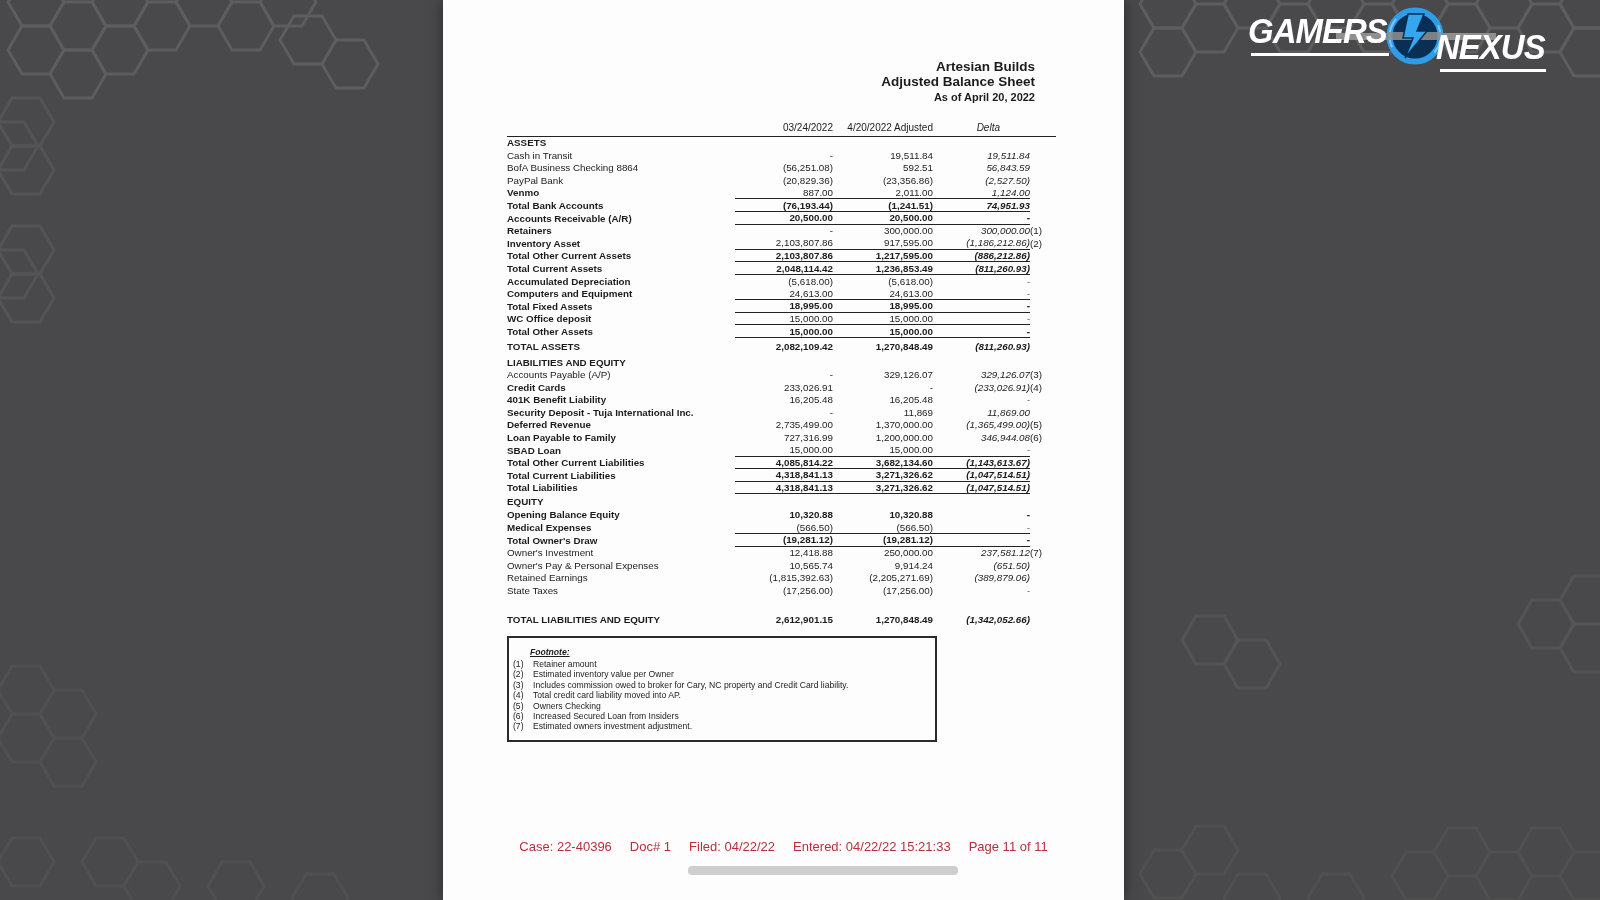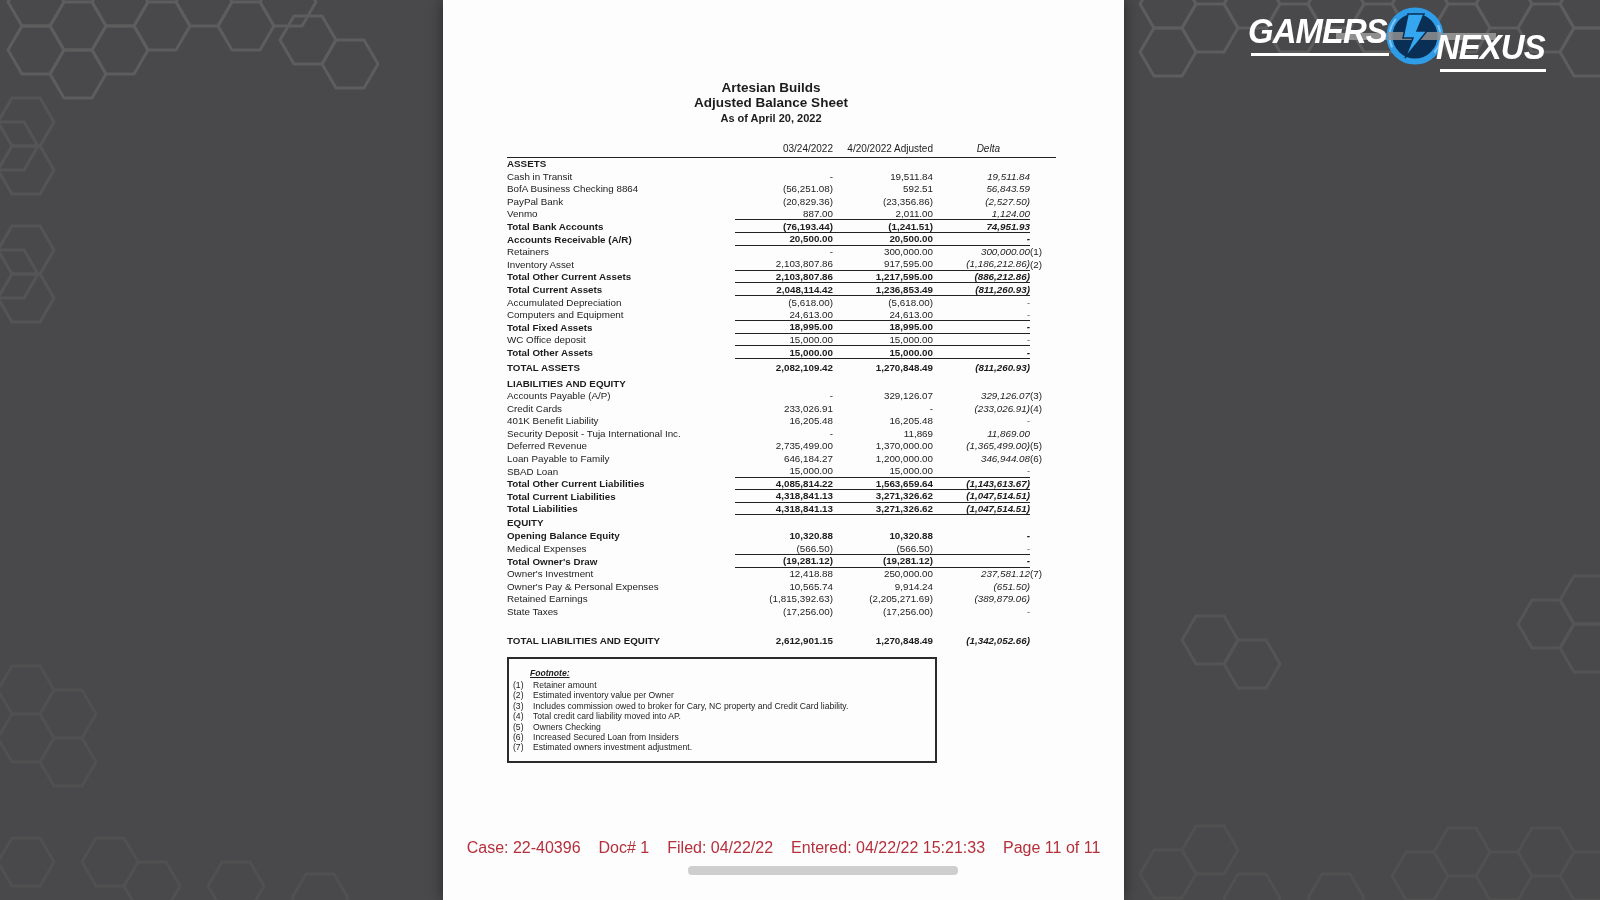--- a/index.html
+++ b/index.html
@@ -10,52 +10,52 @@
   
   .hexbg { position:absolute; left:0; top:0; }
   .hexbg polygon { fill:none; stroke:#616163; stroke-width:3; }
   .hx-strong { opacity:.85; } .hx-mid { opacity:.5; } .hx-faint { opacity:.3; }
 
   
   .page { position:absolute; left:443px; top:0; width:681px; height:900px;
           background:#fdfdfd; box-shadow:0 0 14px rgba(0,0,0,.45); color:#1c1c1c; }
 
   .doc { position:absolute; left:64px; top:0; width:549px; }
-  .title-block { margin-top:80px; text-align:center; width:528px; }
+  .title-block { margin-top:59px; text-align:right; width:528px; }
   .title-1, .title-2 { font-size:13.5px; font-weight:bold; line-height:15px; }
   .title-3 { font-size:11px; font-weight:bold; line-height:14px; margin-top:1px; }
 
   table.bs { border-collapse:collapse; table-layout:fixed; width:549px; margin-top:15px; }
   table.bs col.c-lbl { width:228px; } table.bs col.c-v1 { width:98px; }
   table.bs col.c-v2 { width:100px; } table.bs col.c-v3 { width:97px; }
   table.bs col.c-fn { width:26px; }
   table.bs th { font-size:10px; font-weight:normal; text-align:right; height:17px;
                 vertical-align:bottom; padding:0 0 3px 0; border-bottom:1px solid #222; }
   table.bs th.h-delta { font-style:italic; padding-right:30px; }
   table.bs td { font-size:9.8px; height:12.6px; line-height:10.5px; vertical-align:bottom;
                 padding:0; white-space:nowrap; overflow:visible; }
   td.lbl { text-align:left; }
   td.num { text-align:right; }
   td.delta { font-style:italic; }
   td.fn { font-size:8.2px; text-align:left; padding-left:7px; }
   .b { font-weight:bold; }
   td.bt { border-top:1px solid #222;margin-top:33px; }
   td.bb { border-bottom:1px solid #222; }
   .ind0 { padding-left:0; } .ind1 { padding-left:10px; } .ind2 { padding-left:16px; }
-  .ind3 { padding-left:22px; } .ind4 { padding-left:29px; }
+  .ind3 { padding-left:22px;font-weight:bold; } .ind4 { padding-left:29px; }
 
   .fnbox { margin-top:11px; width:430px; border:2px solid #2b2b2b; padding:9px 8px 8px 4px; }
   .fnbox .fn-head { font-size:8.6px; font-weight:bold; font-style:italic;
                     text-decoration:underline; margin-left:17px; margin-bottom:2px; }
   .fn-row { display:flex; font-size:8.6px; line-height:10.4px; }
   .fn-num { width:20px; flex:0 0 20px; text-align:left; }
   .fn-txt { flex:1; }
 
   .stamp { position:absolute; left:0; top:839px; width:681px; text-align:center;
-           font-size:16px; color:#b5303c; }
+           font-size:13px; color:#b5303c; }
   .stamp-seg { display:inline-block; margin:0 9px; }
 
   .scrub { position:absolute; left:245px; top:866px; width:270px; height:9px;
            background:#c9c9c9; border-radius:4px; opacity:.9; }
 
   
   .gn { position:absolute; left:1248px; top:4px; width:302px; height:66px; }
   .gn-stripe { position:absolute; left:88px; top:29px; width:160px; height:7px;
                background:#8f8f90; z-index:1; }
   .gn-word { position:absolute; z-index:3; color:#fff; font-weight:bold; font-style:italic;
@@ -336,36 +336,36 @@
             </tr>
             <tr>
               <td class="lbl ind3">Deferred Revenue</td>
               <td class="num">2,735,499.00</td>
               <td class="num">1,370,000.00</td>
               <td class="num delta">(1,365,499.00)</td>
               <td class="fn">(5)</td>
             </tr>
             <tr>
               <td class="lbl ind3">Loan Payable to Family</td>
-              <td class="num">646,184.27</td>
+              <td class="num">727,316.99</td>
               <td class="num">1,200,000.00</td>
               <td class="num delta">346,944.08</td>
               <td class="fn">(6)</td>
             </tr>
             <tr>
               <td class="lbl ind3">SBAD Loan</td>
               <td class="num bb">15,000.00</td>
               <td class="num bb">15,000.00</td>
               <td class="num delta bb">-</td>
               <td class="fn"></td>
             </tr>
             <tr>
               <td class="lbl ind2 b">Total Other Current Liabilities</td>
               <td class="num bb b">4,085,814.22</td>
-              <td class="num bb b">1,563,659.64</td>
+              <td class="num bb b">3,682,134.60</td>
               <td class="num delta bb b">(1,143,613.67)</td>
               <td class="fn"></td>
             </tr>
             <tr>
               <td class="lbl ind2 b">Total Current Liabilities</td>
               <td class="num bb b">4,318,841.13</td>
               <td class="num bb b">3,271,326.62</td>
               <td class="num delta bb b">(1,047,514.51)</td>
               <td class="fn"></td>
             </tr>

